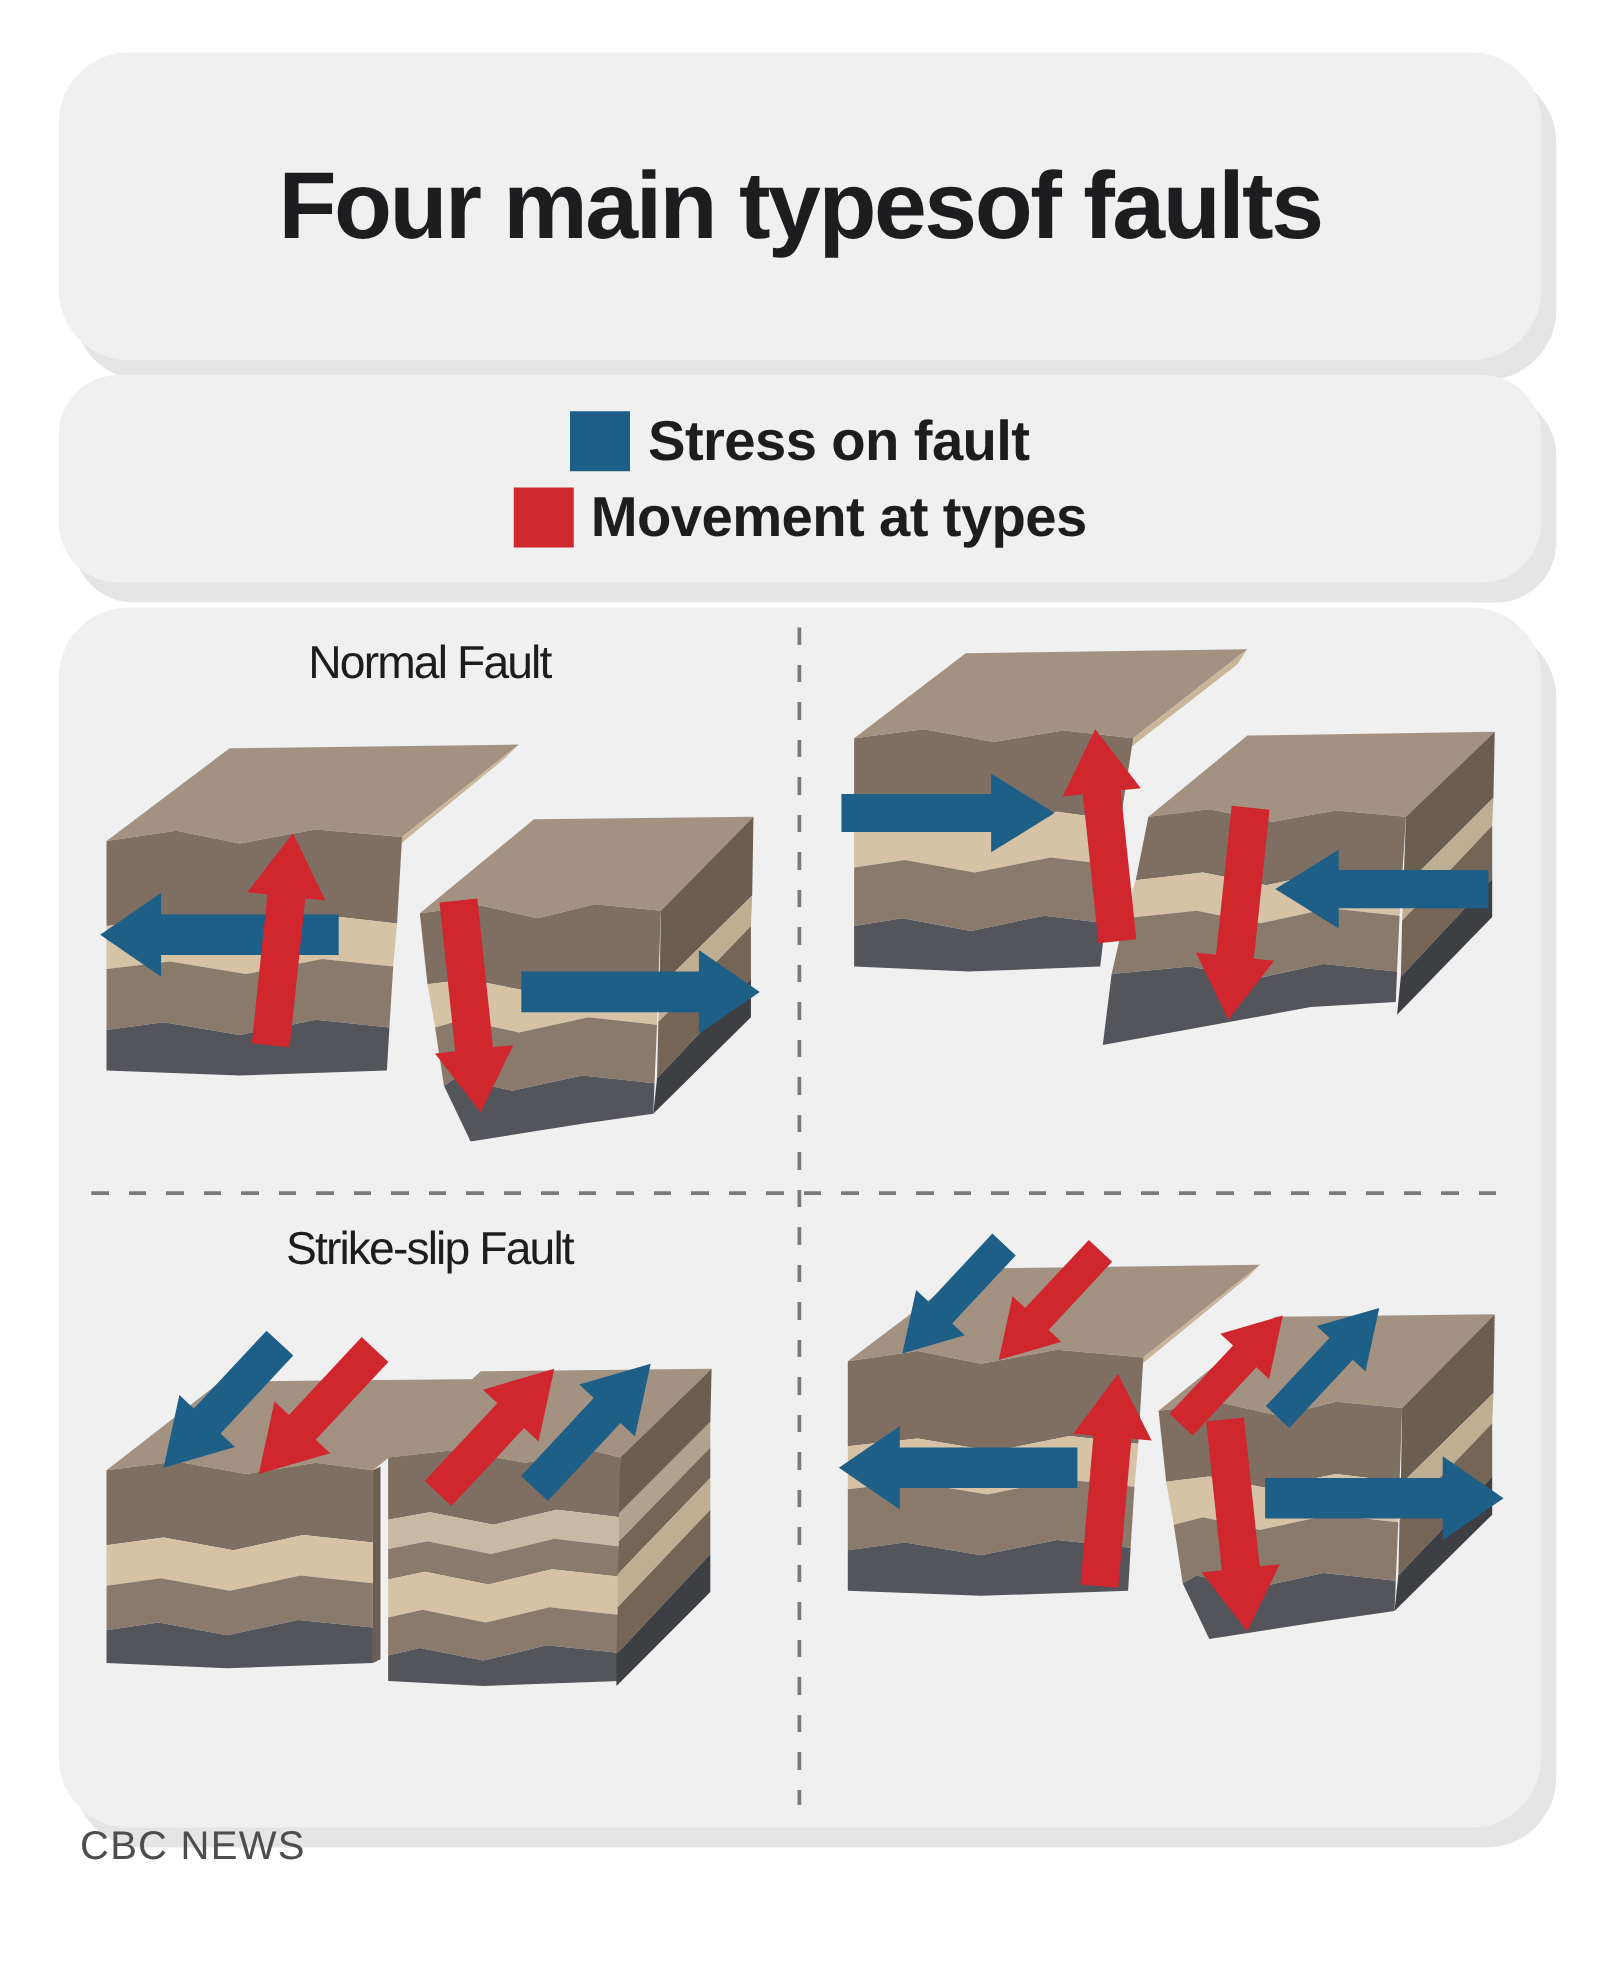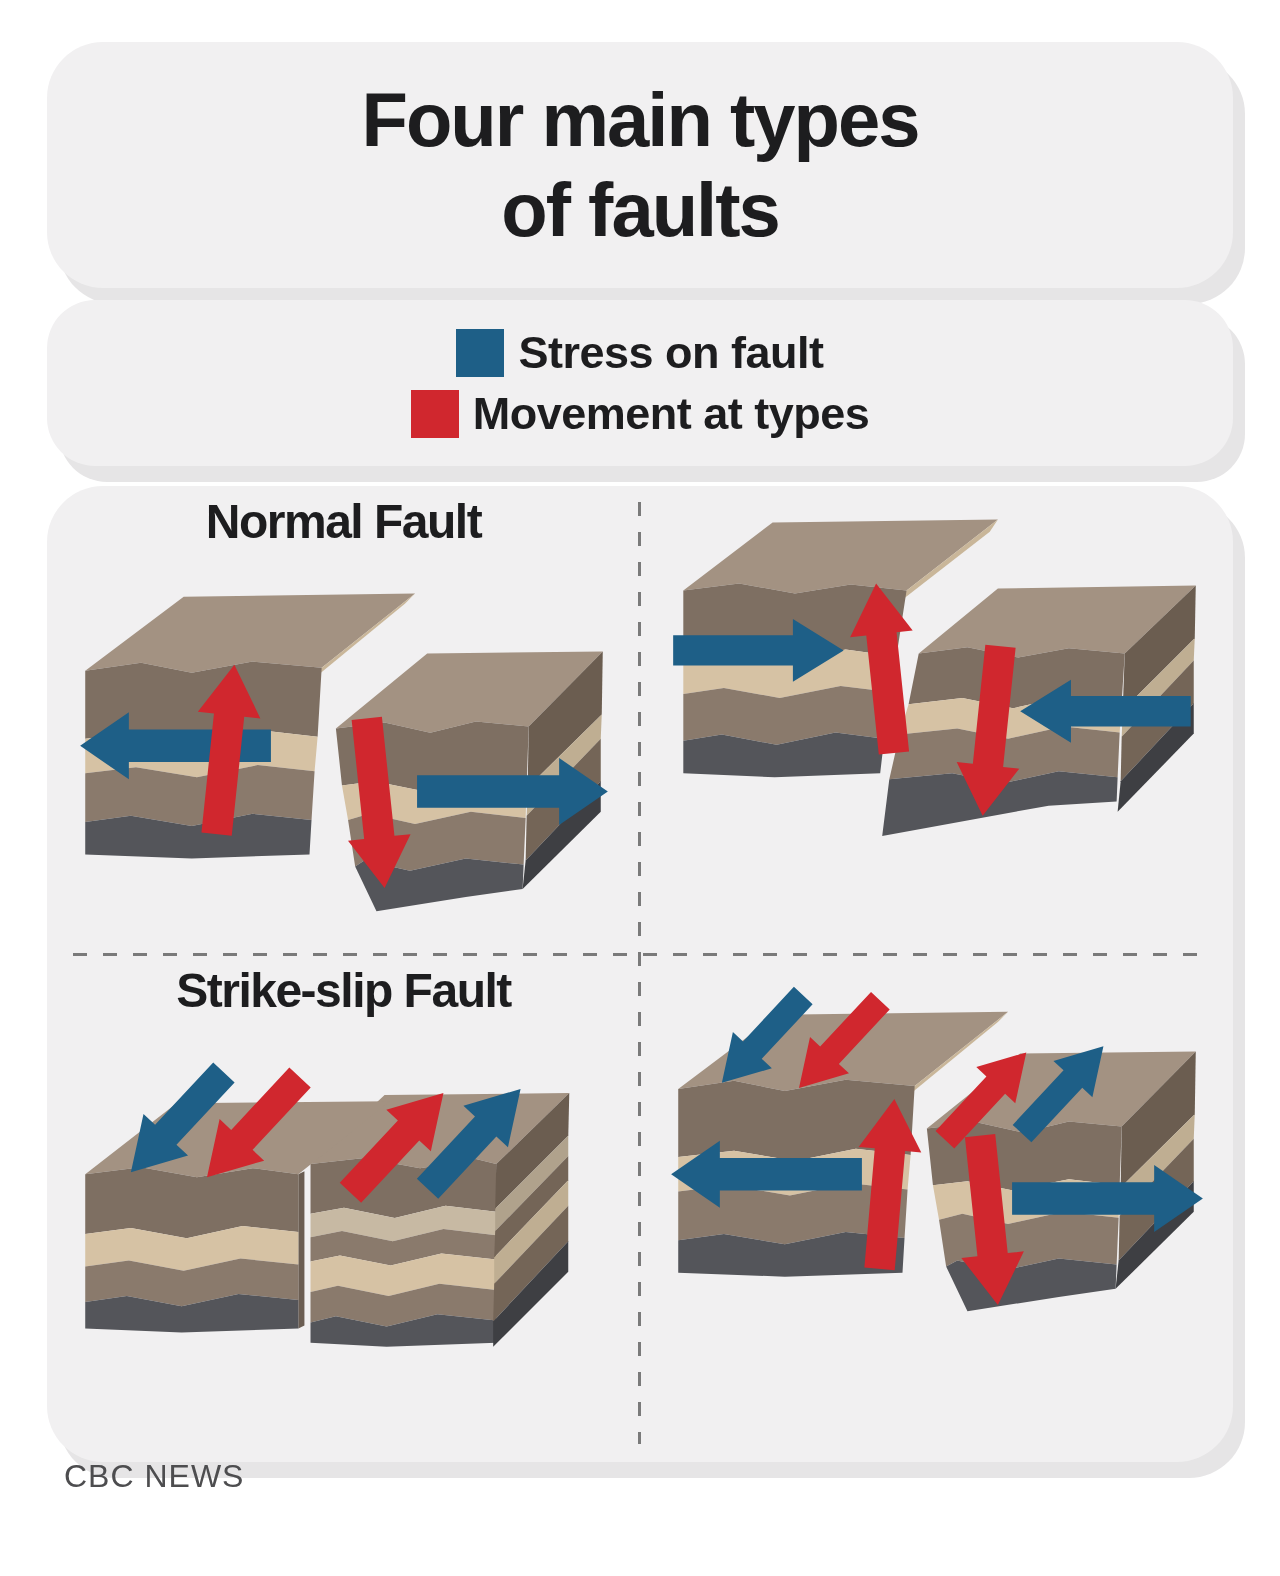--- a/index.html
+++ b/index.html
@@ -19,21 +19,21 @@
     background:var(--page-bg,#ffffff);
     font-family:"Liberation Sans",sans-serif;
   }
   .card{
     position:absolute;left:47px;width:1186px;
     background:var(--card-bg);
     box-shadow:12px 16px 0 var(--card-shadow);
   }
   #title-card{
     top:42px;height:246px;border-radius:56px;
-    display:flex;flex-direction:column;justify-content:center;align-items:center;text-align:center;
+    display:flex;flex-direction:row;justify-content:center;align-items:center;text-align:center;
   }
   .title-line{
     font-size:76px;font-weight:700;color:var(--heading-text);
     letter-spacing:-2px;line-height:1.18;
   }
   #legend-card{
     top:300px;height:166px;border-radius:48px;
     display:flex;flex-direction:column;justify-content:center;align-items:center;gap:9px;font-weight:bold;
   }
   .legend-row{display:flex;align-items:center;gap:14px;}
@@ -47,22 +47,22 @@
   .divider-h{
     position:absolute;top:467px;left:26px;right:26px;height:3px;
     background:repeating-linear-gradient(to right,var(--divider) 0 14px,transparent 14px 30px);
   }
   .panel-grid{
     display:grid;grid-template-columns:1fr 1fr;grid-template-rows:469px 1fr;
     width:100%;height:100%;
   }
   .panel{display:flex;flex-direction:column;align-items:center;}
   .panel-title{
-    font-size:48px;font-weight:700;color:var(--heading-text);
-    margin:8px 0 2px;letter-spacing:-1.5px;
+    font-size:37px;font-weight:400;color:var(--heading-text);
+    margin:23px 0 2px;letter-spacing:-1.5px;
   }
   .panel svg{width:548px;height:auto;display:block;}
   #footer-credit{
     position:absolute;left:64px;top:1458px;
     font-size:32px;color:var(--footer-text);letter-spacing:1px;
   }
 </style>
 </head>
 <body>
 

